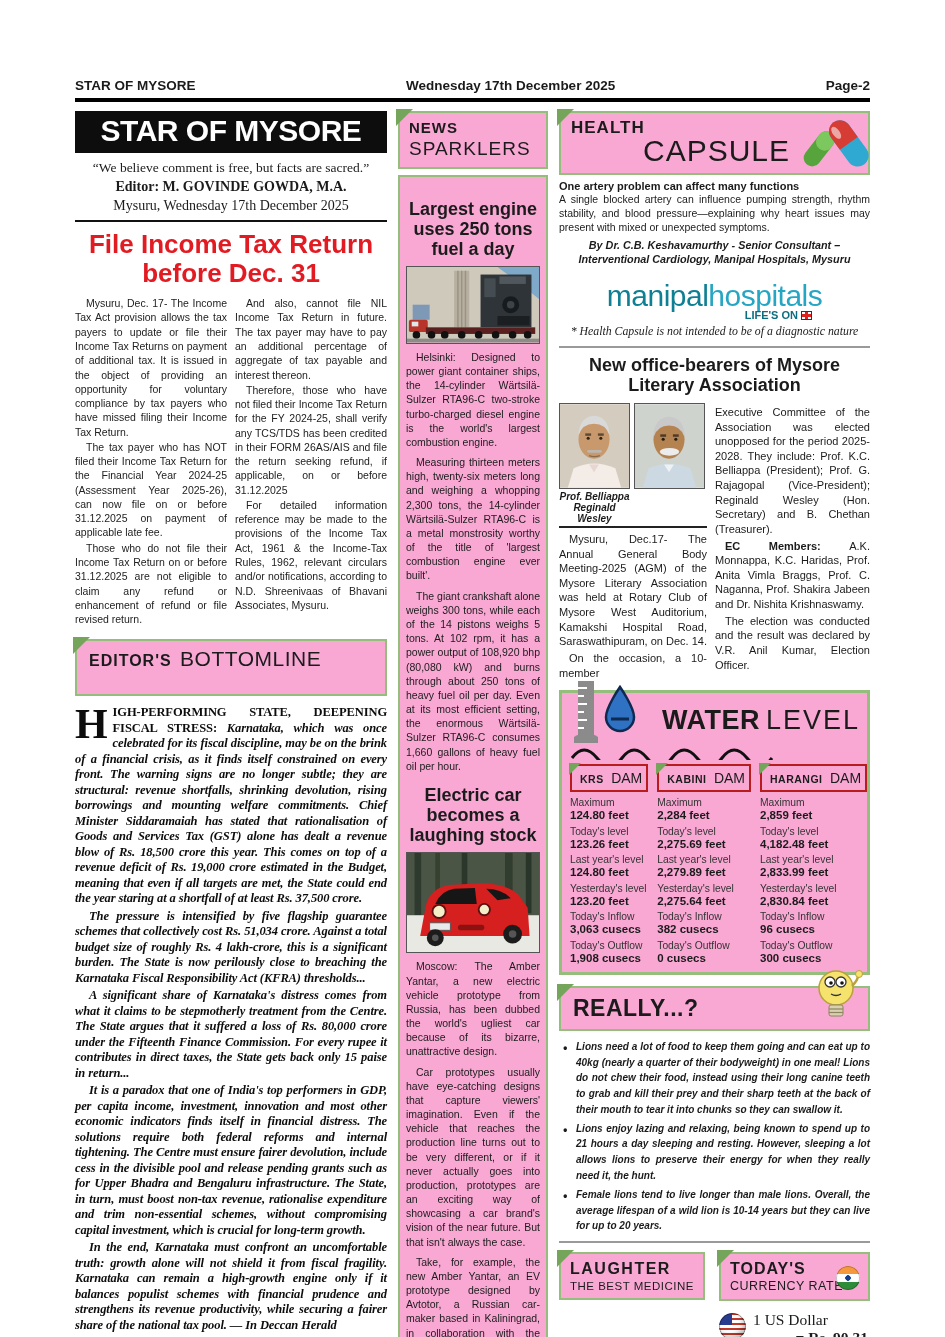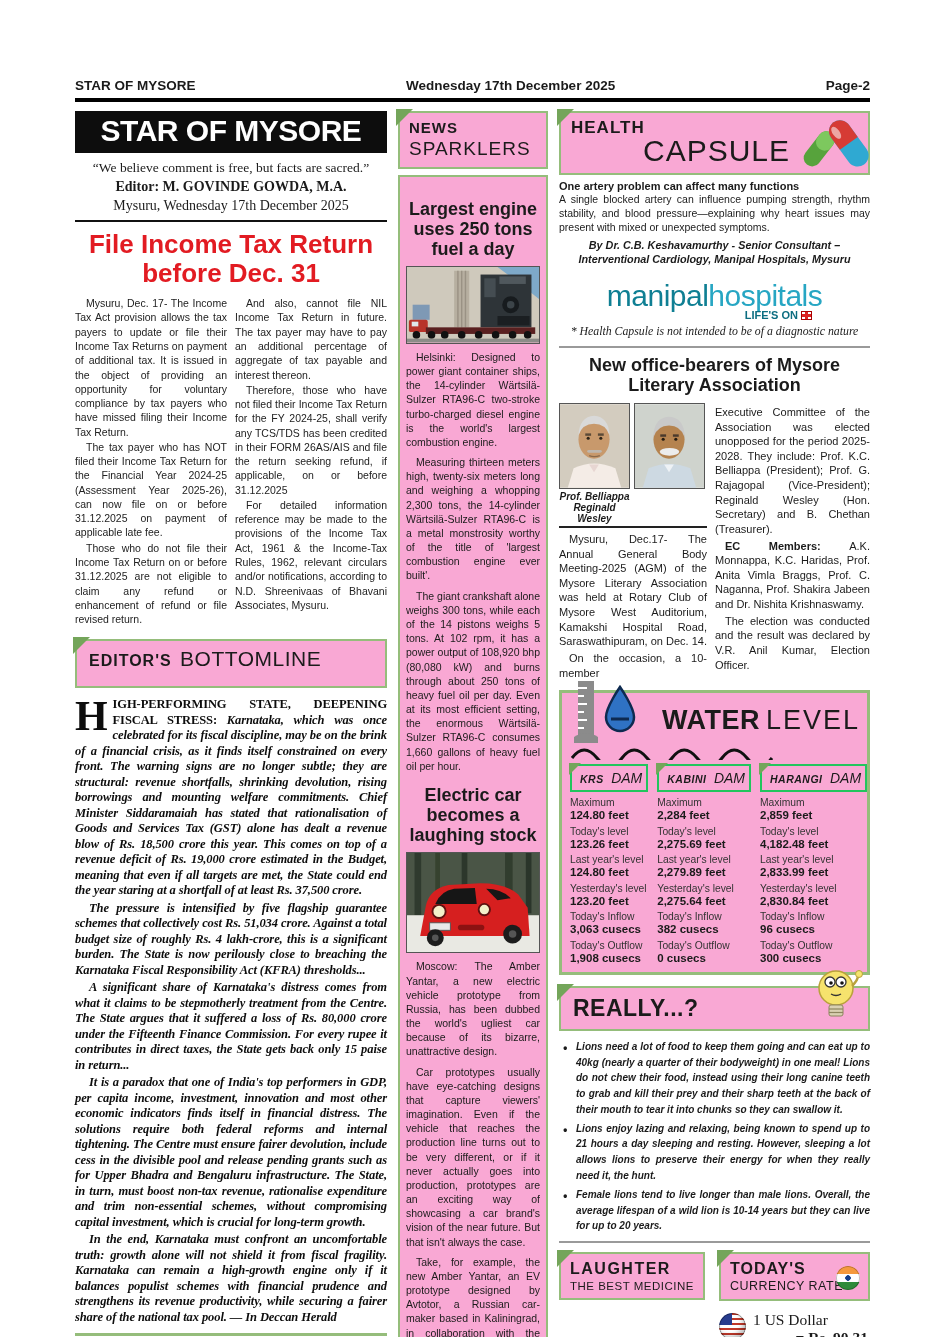--- a/index.html
+++ b/index.html
@@ -35,21 +35,21 @@
   .motto { text-align:center; font-size:13.5px; margin-top:7px; }
   .editor-line { text-align:center; font-size:14px; font-weight:bold; margin-top:3px; }
   .date-line { text-align:center; font-size:14px; margin:3px 0 6px; }
   .thin-black { border-top:2px solid #111; }
   .tax-headline { color:#e21b22; font-weight:bold; font-size:26px; line-height:1.1;
     text-align:center; margin:8px 0 9px; }
   .tax-cols { display:flex; gap:8px; }
   .tax-col { width:152px; font-size:10.5px; line-height:1.36; text-align:justify; color:#222; }
   .tax-col p { text-indent:11px; margin-bottom:1px; }
 
-  .ebl-titlebox { padding:6px 12px 15px; margin:12px 0 9px; }
+  .ebl-titlebox { padding:6px 12px 23px; margin:12px 0 9px; }
   .ebl-bold { font-weight:bold; font-size:16px; letter-spacing:1px; }
   .ebl-light { font-size:21px; letter-spacing:0.5px; margin-left:4px; }
   .ebl-body { font-family:"Liberation Serif", serif; font-weight:bold; font-style:italic;
     font-size:12.5px; line-height:1.24; text-align:justify; color:#0d0d0d; letter-spacing:-0.1px; }
   .ebl-body p { margin-bottom:2px; }
   .ebl-body p.ind { text-indent:14px; }
   .dropcap { float:left; font-size:42px; line-height:0.8; padding:3px 5px 0 0;
     font-style:normal; font-weight:bold; }
   .lead { font-style:normal; }
 
@@ -95,21 +95,21 @@
 
   .wl-box { border-width:3px; margin-top:10px; padding:6px 8px 8px; }
   .wl-titlerow { position:relative; height:46px; }
   .wl-icons { position:absolute; left:2px; top:-18px; }
   .wl-title { position:absolute; left:92px; top:6px; font-size:27px; }
   .wl-title .b { font-weight:bold; letter-spacing:0.5px; }
   .wl-title .l { letter-spacing:2px; margin-left:6px; }
   .wl-wave { display:block; margin:0 0 4px; }
   .dams { display:flex; gap:9px; }
   .dam { flex:1; }
-  .dam-header { border:2px solid #22c55e; position:relative; padding:3px 4px 3px 8px; margin-bottom:5px; white-space:nowrap;font-style:italic; }
+  .dam-header { border:2px solid #b91c1c; position:relative; padding:3px 4px 3px 8px; margin-bottom:5px; white-space:nowrap; }
   .dam-name-b { font-weight:bold; font-size:10.5px; letter-spacing:0.5px; }
   .dam-name-l { font-size:14px; margin-left:3px; }
   .wl-label { font-size:10.3px; color:#333; margin-top:4.5px; }
   .wl-value { font-size:11.5px; font-weight:bold; margin-top:1px; }
 
   .really-titlebox { margin-top:11px; padding:7px 12px; }
   .really-title { font-weight:bold; font-size:23px; letter-spacing:0.5px; }
   .really-bulb { position:absolute; right:2px; top:-22px; }
   .really-bullets { margin:8px 0 0 4px; list-style:none; }
   .really-bullets li { font-size:10px; font-weight:bold; font-style:italic; line-height:1.58;

